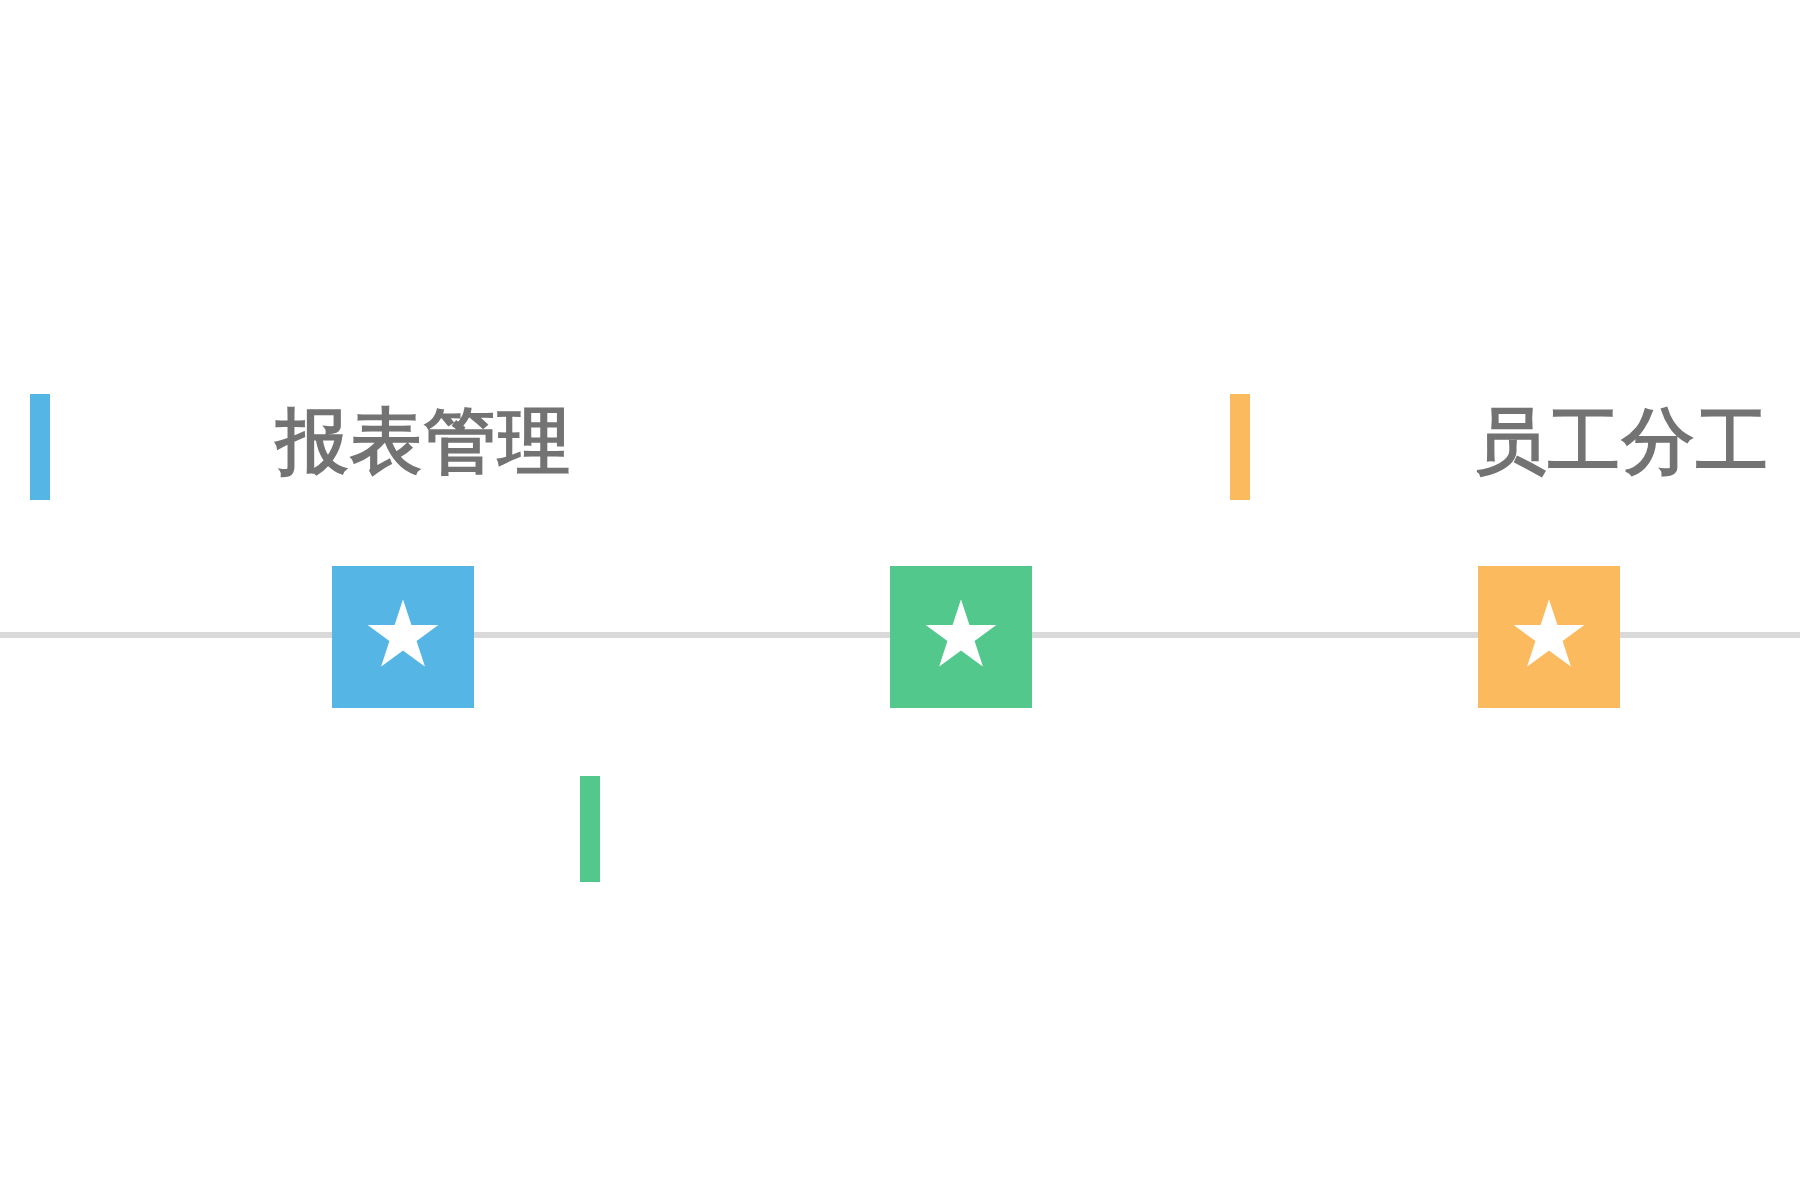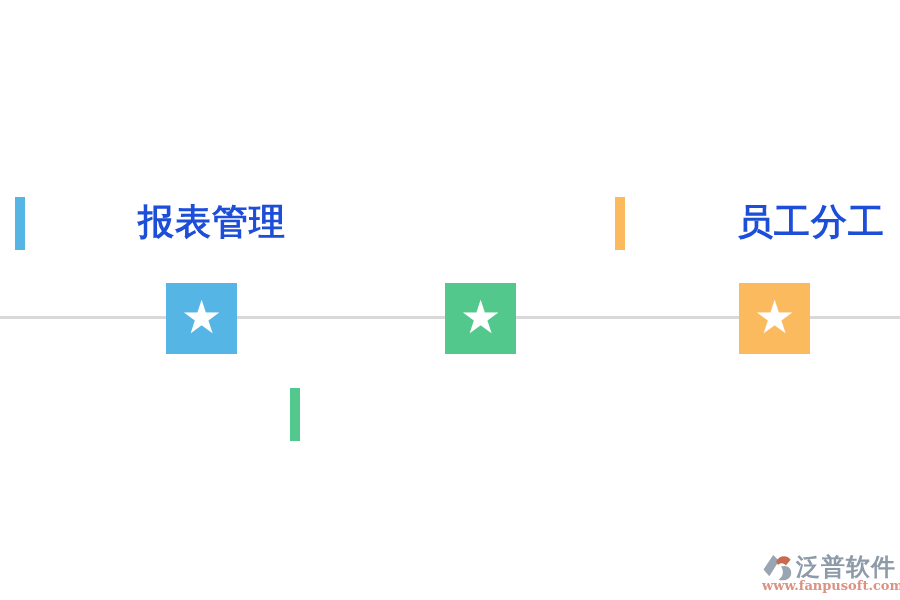--- a/index.html
+++ b/index.html
@@ -41,21 +41,21 @@
   .bar-data{left:290px;top:388px;background:#52c88c;}
   
   .label-text{
     position:absolute;
     width:300px;height:53px;
     line-height:53px;
     text-align:center;
     font-size:36px;
     font-weight:700;
     letter-spacing:1px;
-    color:#1d4ed8;
+    color:#737373;
     white-space:nowrap;
   }
   .txt-report{left:62px;top:195px;}
   .txt-staff{left:661px;top:195px;}
   .txt-data{left:334px;top:386px;}
   
   .watermark{position:absolute;left:760px;top:551px;width:138px;height:44px;}
   .wm-logo{position:absolute;left:2px;top:2px;width:34px;height:31px;}
   .wm-brand{
     position:absolute;left:36px;top:0;
@@ -90,23 +90,14 @@
   </div>
 
   <div class="accent-bar bar-report"></div>
   <div class="label-text txt-report">报表管理</div>
 
   <div class="accent-bar bar-staff"></div>
   <div class="label-text txt-staff">员工分工</div>
 
   <div class="accent-bar bar-data"></div>
 
-  <div class="watermark">
-    <svg class="wm-logo" viewBox="0 0 34 32">
-      <polygon points="1,17 11,2 17,8 7,24" fill="#9aa5b2"></polygon>
-      <path d="M14 9 C17 2.5 25 1.5 29 7 L24 13 C22 10 18.5 10 16 12.5 Z" fill="#c96a50"></path>
-      <path d="M19 14 C25.5 12 30.5 16 29.5 22 C28.5 27.5 22 29.5 16.5 27.5 C22 24 22 18 19 14 Z" fill="#9aa5b2"></path>
-    </svg>
-    <span class="wm-brand">泛普软件</span>
-    <span class="wm-url">www.fanpusoft.com</span>
-  </div>
 
 </div>
 
 </body></html>

